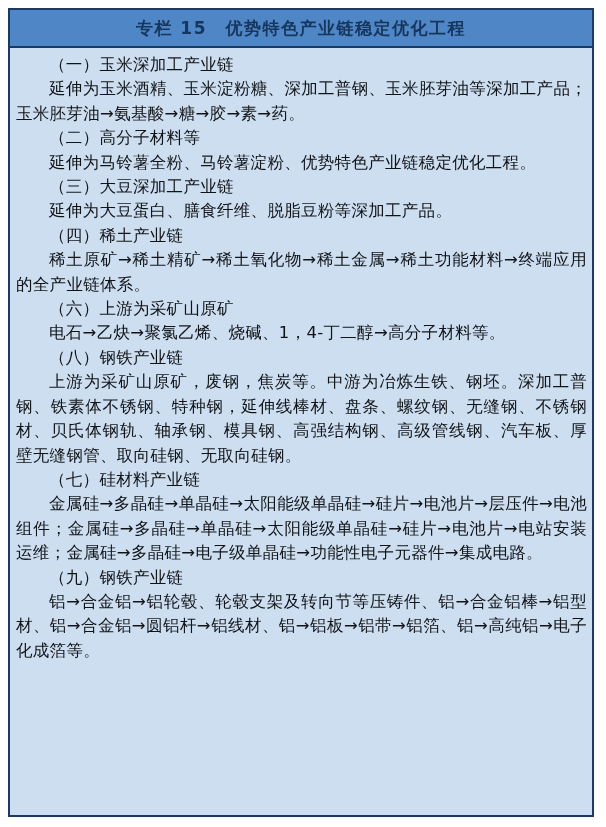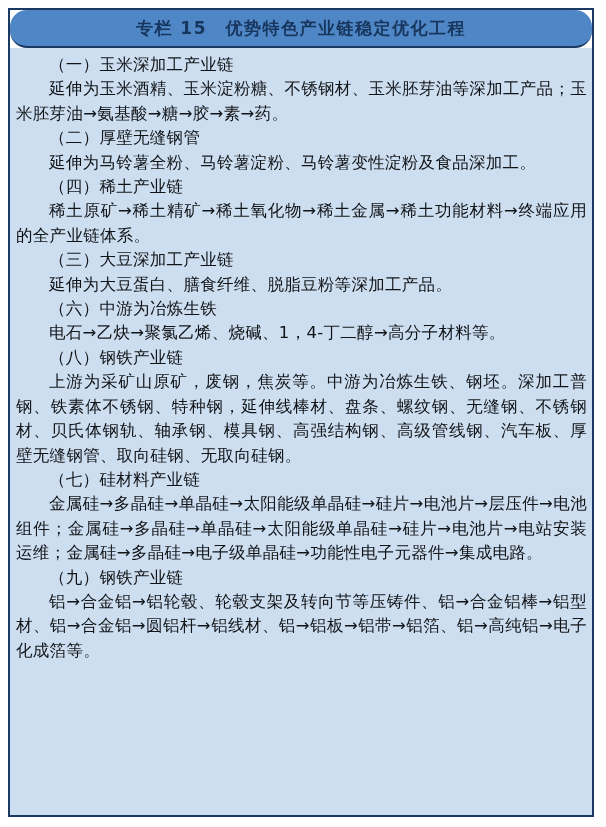--- a/index.html
+++ b/index.html
@@ -28,21 +28,20 @@
   .panel-header{
     background:var(--header-bg);
     color:var(--header-text);
     border-bottom:2px solid var(--border);
     text-align:center;
     font-weight:bold;
     font-size:17px;
     height:36px;line-height:36px;
     letter-spacing:1.5px;
     flex:0 0 auto;
-    border-radius:17px;
   }
   .panel-body{
     flex:1 1 auto;
     background:var(--body-bg);
     padding:5px 5px 6px 6px;
     font-size:16.5px;
     line-height:24.4px;
     color:var(--body-text);
     text-align:justify;
     letter-spacing:0.3px;
@@ -53,36 +52,36 @@
 </style>
 </head>
 <body>
 
 <div class="page">
   <div class="panel">
     <div class="panel-header">专栏 15　优势特色产业链稳定优化工程</div>
     <div class="panel-body">
         <div>
           <p class="section-heading">（一）玉米深加工产业链</p>
-          <p class="section-para">延伸为玉米酒精、玉米淀粉糖、不锈钢材、玉米胚芽油等深加工产品；玉米胚芽油→氨基酸→糖→胶→素→药。</p>
+          <p class="section-para">延伸为玉米酒精、玉米淀粉糖、深加工普钢、玉米胚芽油等深加工产品；玉米胚芽油→氨基酸→糖→胶→素→药。</p>
         </div>
         <div>
-          <p class="section-heading">（二）厚壁无缝钢管</p>
-          <p class="section-para">延伸为马铃薯全粉、马铃薯淀粉、马铃薯变性淀粉及食品深加工。</p>
+          <p class="section-heading">（二）高分子材料等</p>
+          <p class="section-para">延伸为马铃薯全粉、马铃薯淀粉、优势特色产业链稳定优化工程。</p>
+        </div>
+        <div>
+          <p class="section-heading">（三）大豆深加工产业链</p>
+          <p class="section-para">延伸为大豆蛋白、膳食纤维、脱脂豆粉等深加工产品。</p>
         </div>
         <div>
           <p class="section-heading">（四）稀土产业链</p>
           <p class="section-para">稀土原矿→稀土精矿→稀土氧化物→稀土金属→稀土功能材料→终端应用的全产业链体系。</p>
         </div>
         <div>
-          <p class="section-heading">（三）大豆深加工产业链</p>
-          <p class="section-para">延伸为大豆蛋白、膳食纤维、脱脂豆粉等深加工产品。</p>
-        </div>
-        <div>
-          <p class="section-heading">（六）中游为冶炼生铁</p>
+          <p class="section-heading">（六）上游为采矿山原矿</p>
           <p class="section-para">电石→乙炔→聚氯乙烯、烧碱、1，4-丁二醇→高分子材料等。</p>
         </div>
         <div>
           <p class="section-heading">（八）钢铁产业链</p>
           <p class="section-para">上游为采矿山原矿，废钢，焦炭等。中游为冶炼生铁、钢坯。深加工普钢、铁素体不锈钢、特种钢，延伸线棒材、盘条、螺纹钢、无缝钢、不锈钢材、贝氏体钢轨、轴承钢、模具钢、高强结构钢、高级管线钢、汽车板、厚壁无缝钢管、取向硅钢、无取向硅钢。</p>
         </div>
         <div>
           <p class="section-heading">（七）硅材料产业链</p>
           <p class="section-para">金属硅→多晶硅→单晶硅→太阳能级单晶硅→硅片→电池片→层压件→电池组件；金属硅→多晶硅→单晶硅→太阳能级单晶硅→硅片→电池片→电站安装运维；金属硅→多晶硅→电子级单晶硅→功能性电子元器件→集成电路。</p>
         </div>

